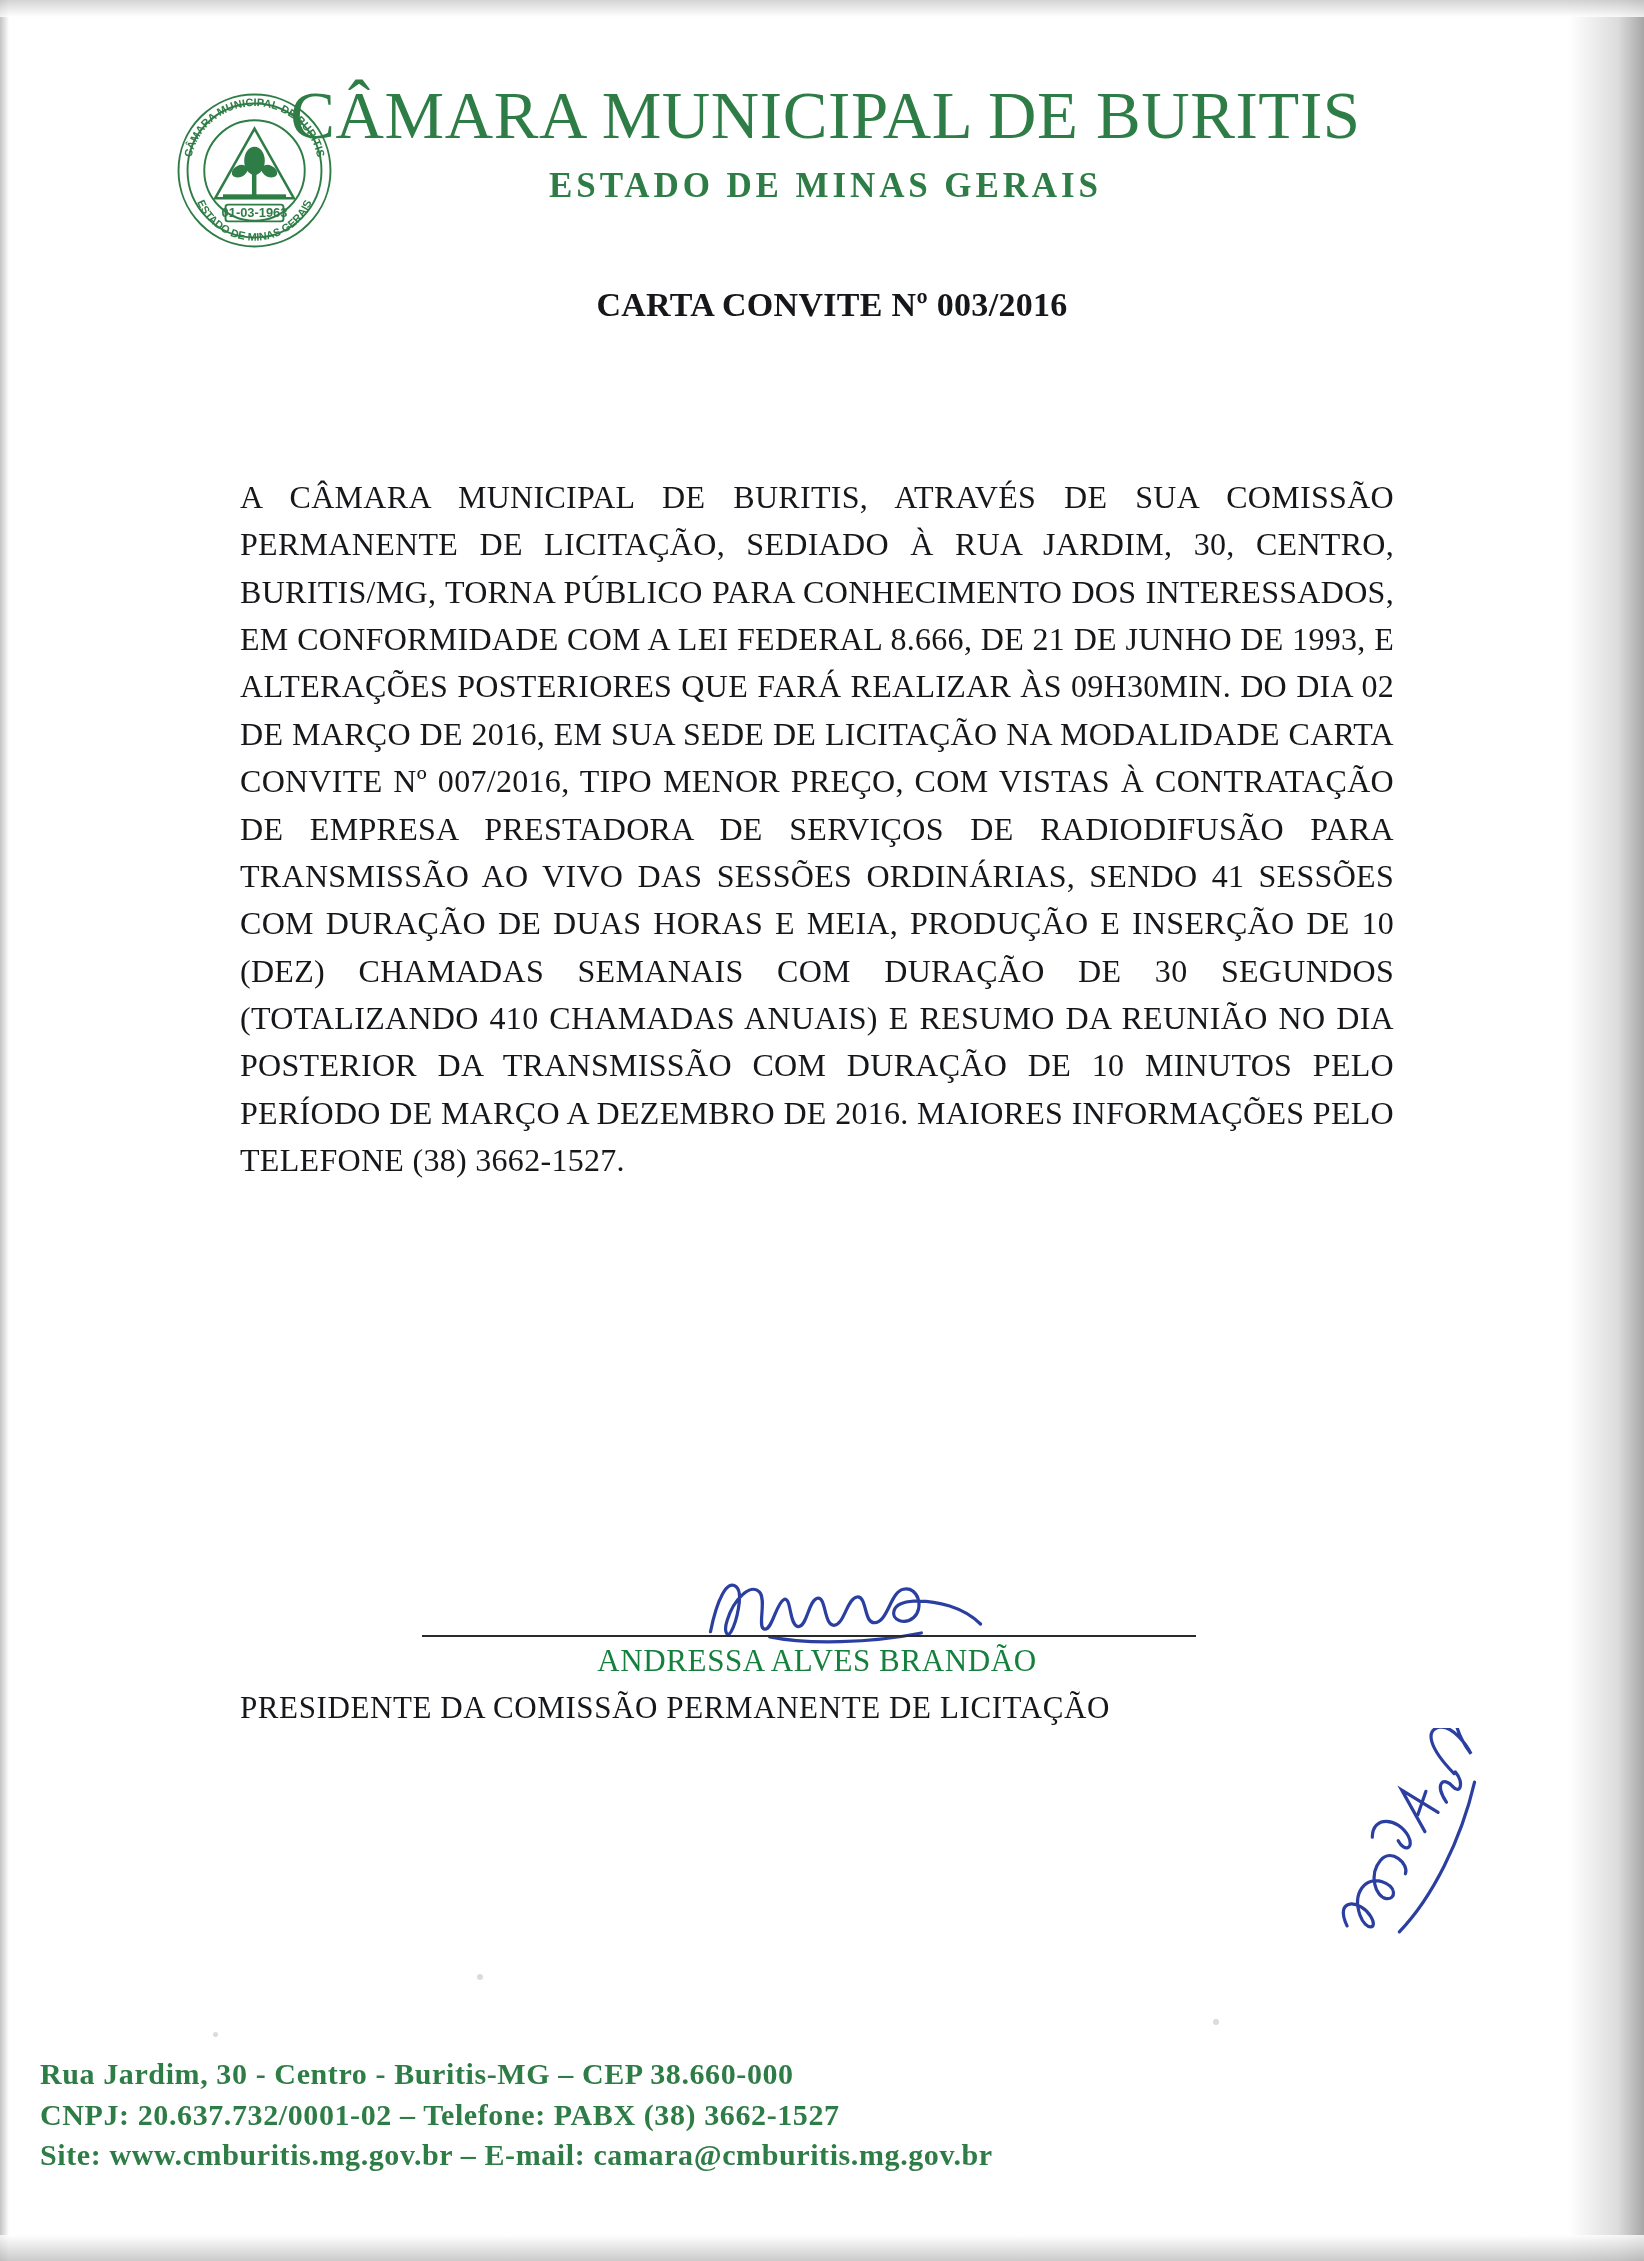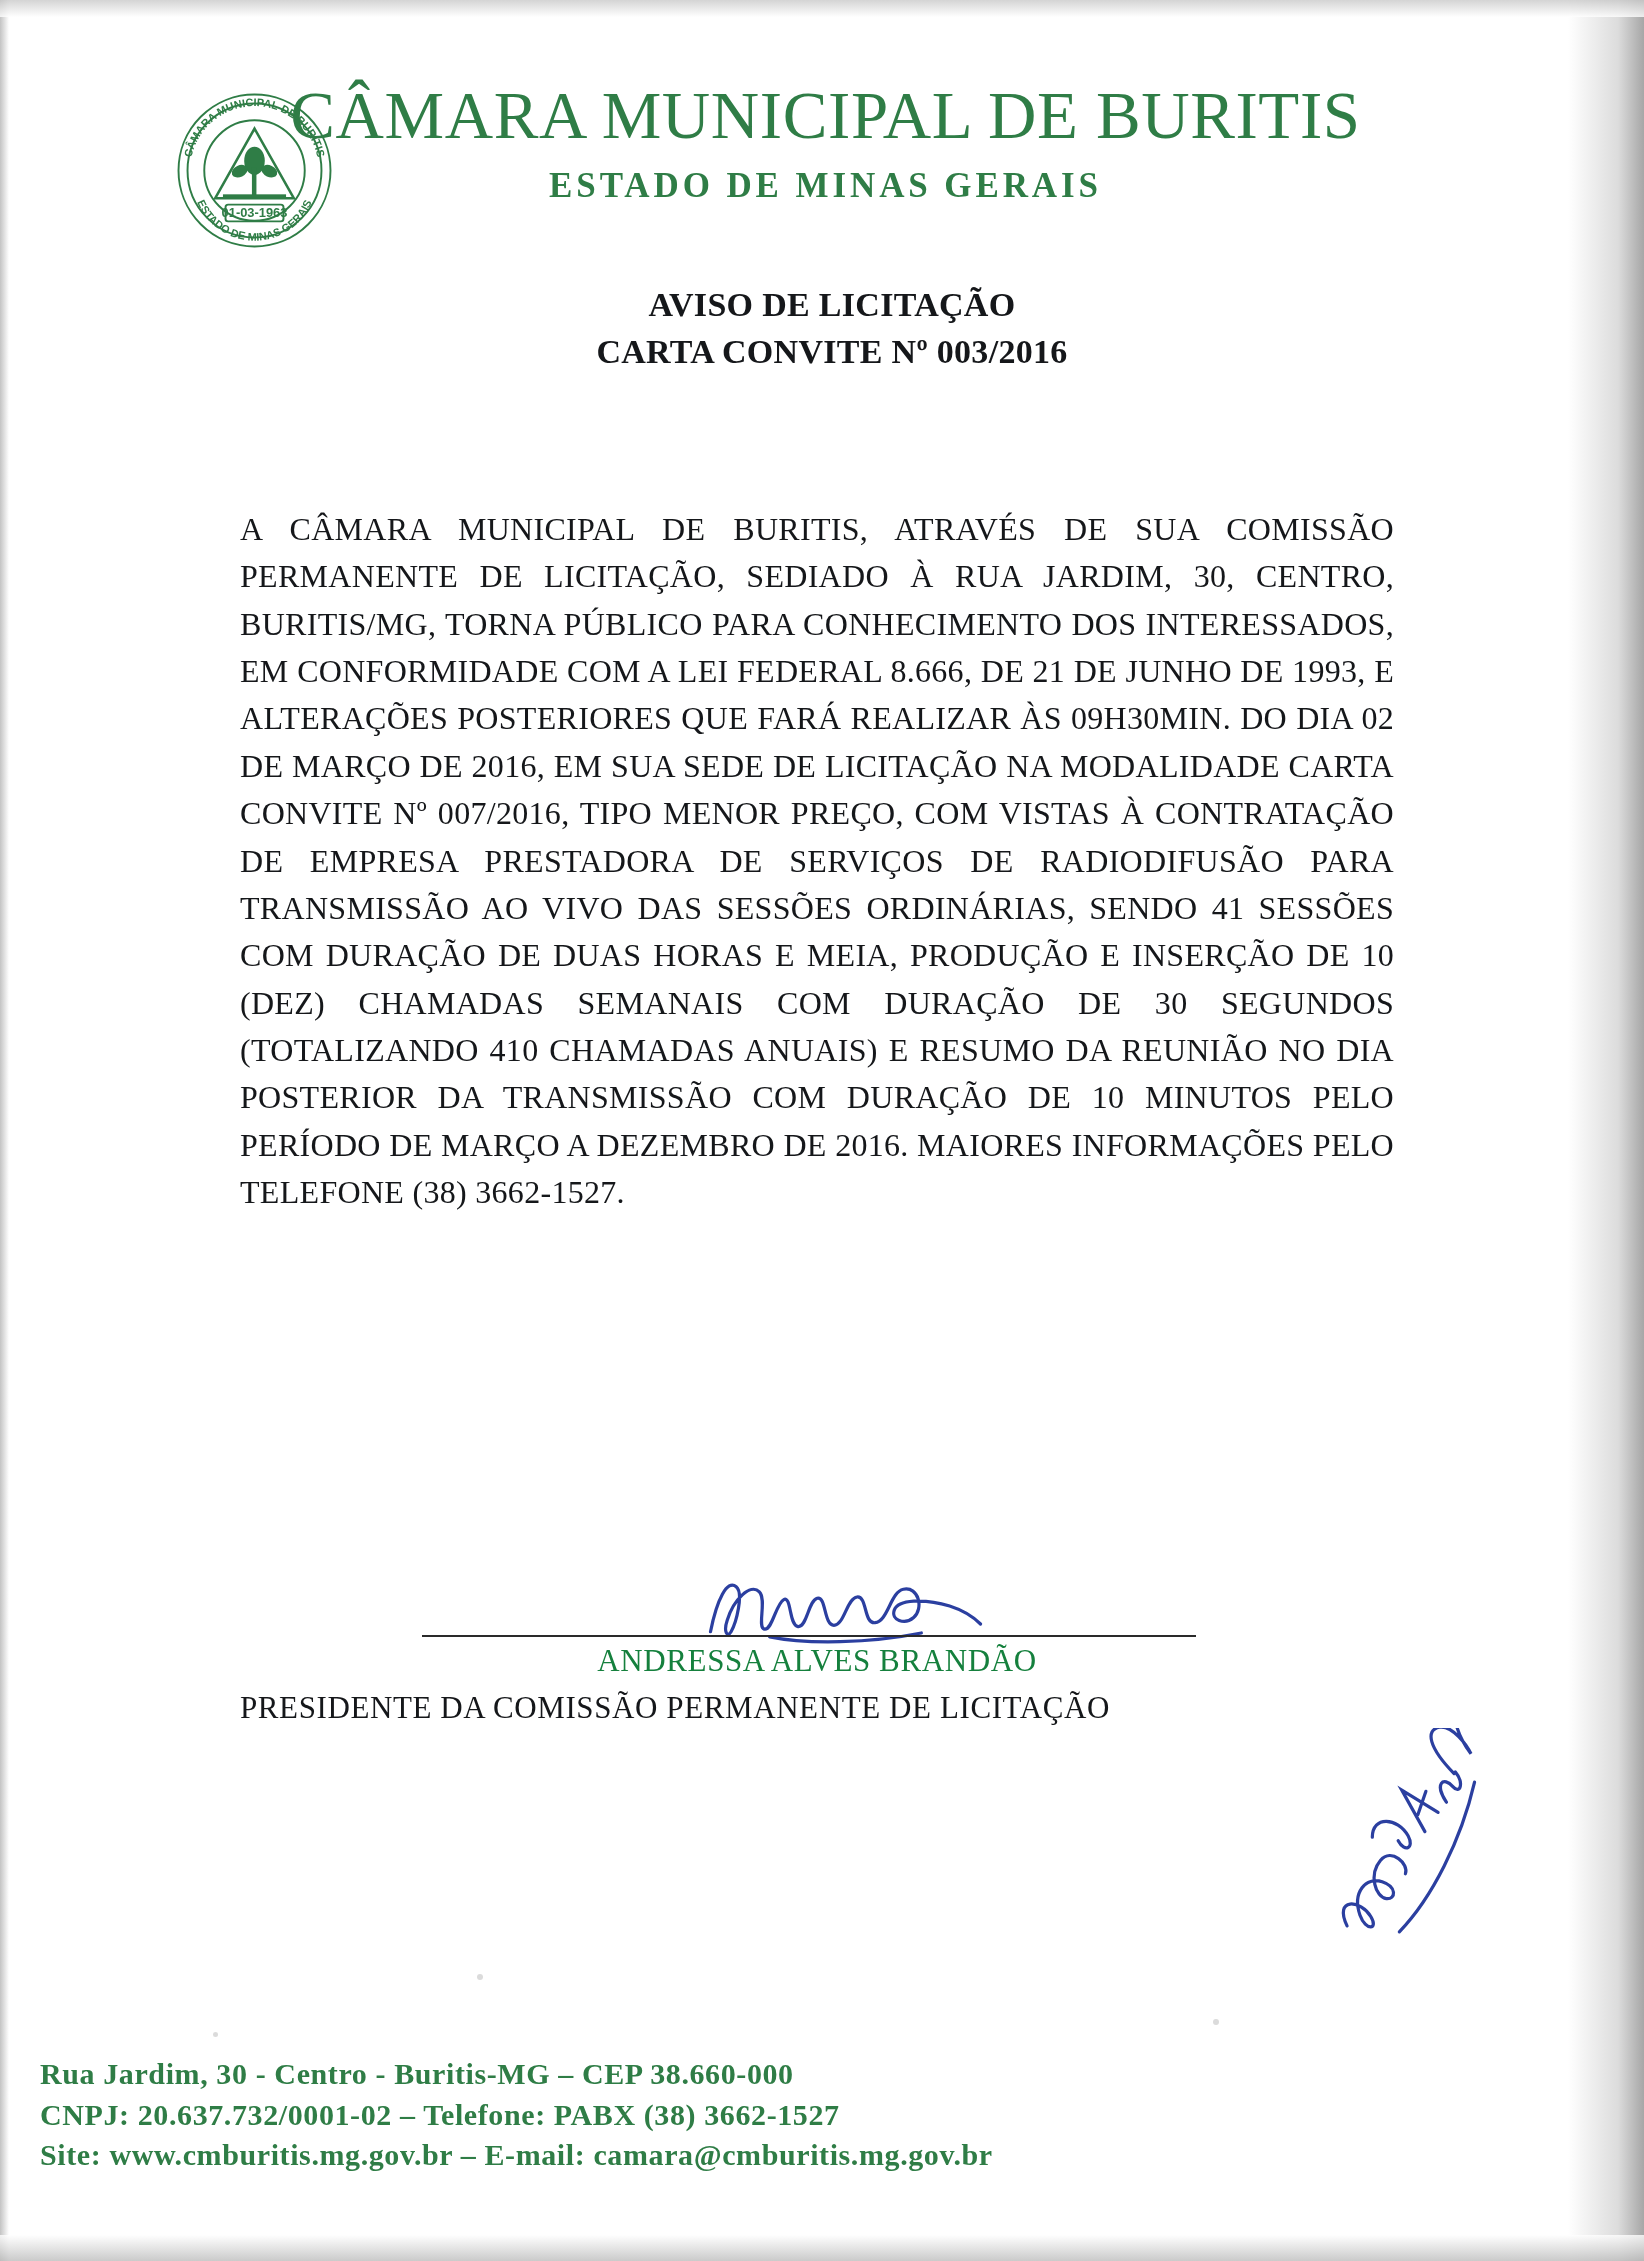--- a/index.html
+++ b/index.html
@@ -108,21 +108,20 @@
     color: #15171a;
     letter-spacing: 0.3px;
   }
   .body-text p {
     margin: 0;
     text-align: justify;
     text-align-last: justify;
   }
   .body-text p.last {
     text-align-last: left;
-    margin-top: 32px;
   }
 
   .place-date {
     position: absolute;
     left: 240px;
     top: 1403px;
     width: 1154px;
     text-align: center;
     font-size: 31px;
     color: #15171a;
@@ -244,21 +243,20 @@
           <textPath href="#arcBot" startOffset="50%" text-anchor="middle">ESTADO DE MINAS GERAIS</textPath>
         </text>
       </svg>
     </div>
 
     <div class="org-title">CÂMARA MUNICIPAL DE BURITIS</div>
     <div class="org-state">ESTADO DE MINAS GERAIS</div>
   </div>
 
   <div class="notice-block">
-    <div class="notice-line">AVISO DE LICITAÇÃO</div>
     <div class="notice-line">CARTA CONVITE Nº 003/2016</div>
   </div>
 
   <div class="body-text">
     <p class="last">A CÂMARA MUNICIPAL DE BURITIS, ATRAVÉS DE SUA COMISSÃO PERMANENTE DE LICITAÇÃO, SEDIADO À RUA JARDIM, 30, CENTRO, BURITIS/MG, TORNA PÚBLICO PARA CONHECIMENTO DOS INTERESSADOS, EM CONFORMIDADE COM A LEI FEDERAL 8.666, DE 21 DE JUNHO DE 1993, E ALTERAÇÕES POSTERIORES QUE FARÁ REALIZAR ÀS 09H30MIN. DO DIA 02 DE MARÇO DE 2016, EM SUA SEDE DE LICITAÇÃO NA MODALIDADE CARTA CONVITE Nº 007/2016, TIPO MENOR PREÇO, COM VISTAS À CONTRATAÇÃO DE EMPRESA PRESTADORA DE SERVIÇOS DE RADIODIFUSÃO PARA TRANSMISSÃO AO VIVO DAS SESSÕES ORDINÁRIAS, SENDO 41 SESSÕES COM DURAÇÃO DE DUAS HORAS E MEIA, PRODUÇÃO E INSERÇÃO DE 10 (DEZ) CHAMADAS SEMANAIS COM DURAÇÃO DE 30 SEGUNDOS (TOTALIZANDO 410 CHAMADAS ANUAIS) E RESUMO DA REUNIÃO NO DIA POSTERIOR DA TRANSMISSÃO COM DURAÇÃO DE 10 MINUTOS PELO PERÍODO DE MARÇO A DEZEMBRO DE 2016. MAIORES INFORMAÇÕES PELO TELEFONE (38) 3662-1527.</p>
   </div>
 
 
   <div class="sig-scribble">
     <svg viewBox="0 0 460 140" width="297" height="90" aria-hidden="true">

